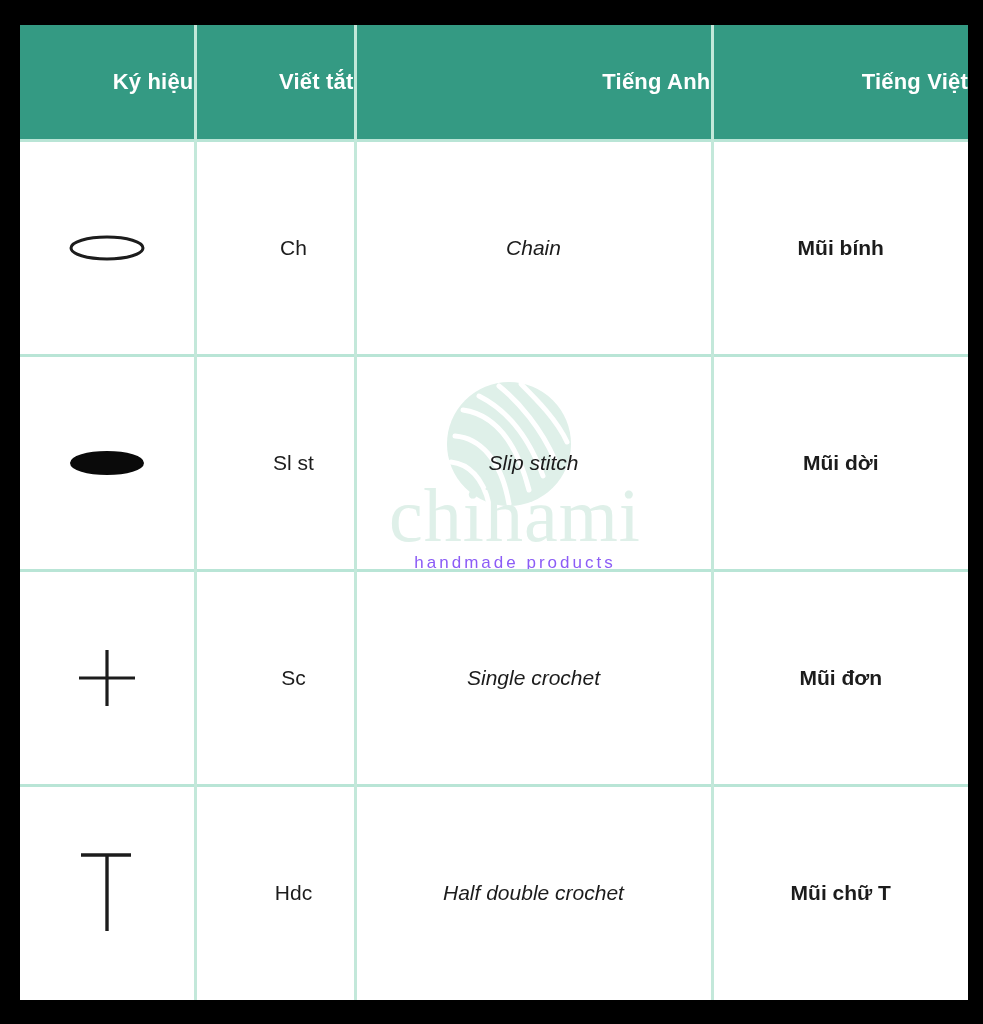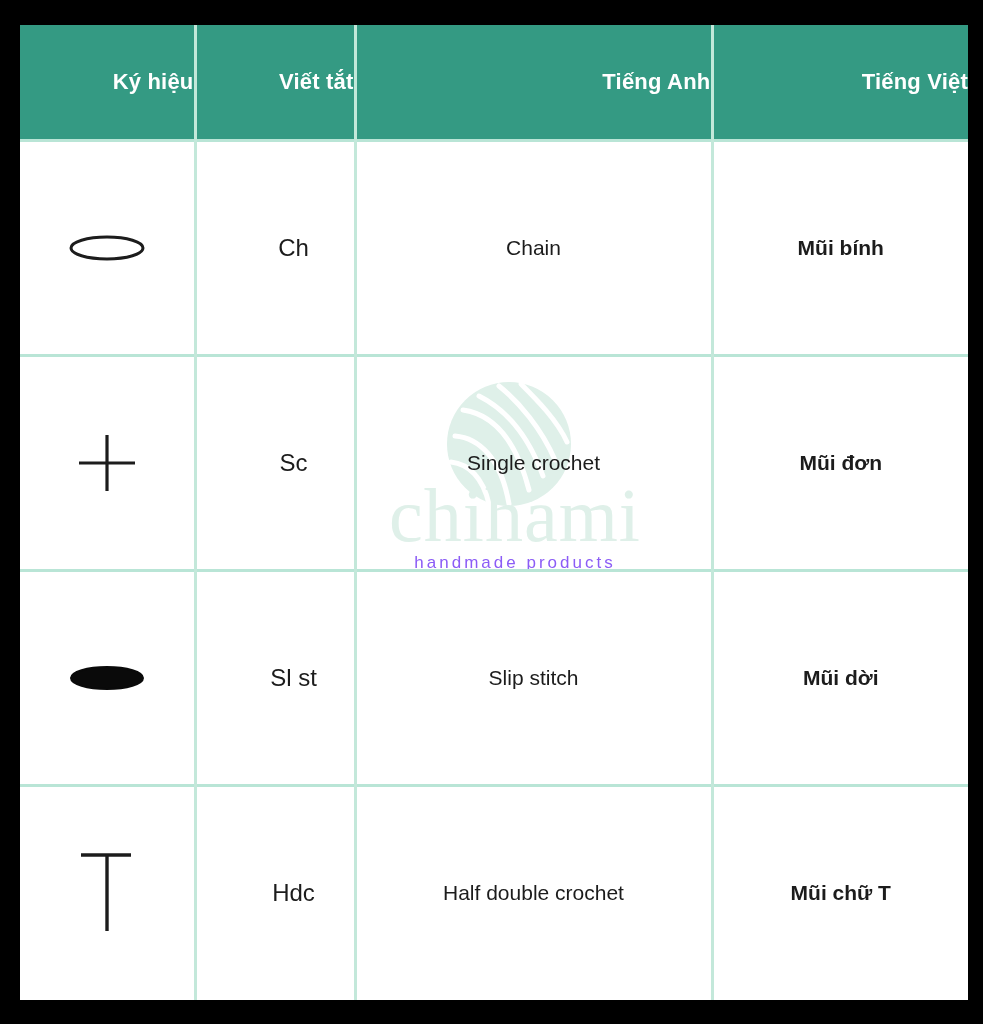--- a/index.html
+++ b/index.html
@@ -64,22 +64,22 @@
     border-right: 3px solid #c3e8da;
     text-align: center;
     vertical-align: middle;
     font-size: 21px;
     color: #1c1c1c;
     height: 123px;
   }
   tbody td:last-child { border-right: none; }
 
   td.cell-symbol  { padding: 0; }
-  td.cell-abbr    { font-size: 24px; padding-left: 37px; }
-  td.cell-english { font-size: 21px; }
+  td.cell-abbr    { font-size: 21px; padding-left: 37px; }
+  td.cell-english { font-size: 21px; font-style: italic; }
   td.cell-viet    { font-size: 21px; font-weight: bold; }
 
   
   .sym {
     display: block;
     margin: 0 auto;
     overflow: visible;
   }
 
   
@@ -172,45 +172,45 @@
               <ellipse cx="48" cy="22" rx="36" ry="11" fill="none" stroke="#1c1c1c" stroke-width="3"></ellipse>
             </svg>
           </td>
           <td class="cell-abbr">Ch</td>
           <td class="cell-english">Chain</td>
           <td class="cell-viet">Mũi bính</td>
         </tr>
 
         <tr>
           <td class="cell-symbol">
+            <svg class="sym" width="96" height="44" viewBox="0 0 96 44">
+              <ellipse cx="48" cy="22" rx="36" ry="11" fill="#0a0a0a" stroke="#0a0a0a" stroke-width="2"></ellipse>
+            </svg>
+          </td>
+          <td class="cell-abbr">Sl st</td>
+          <td class="cell-english">Slip stitch</td>
+          <td class="cell-viet">Mũi dời</td>
+        </tr>
+
+        <tr>
+          <td class="cell-symbol">
             <svg class="sym" width="96" height="76" viewBox="0 0 96 76">
               <g stroke="#1c1c1c" stroke-width="3.2" stroke-linecap="butt">
                 <line x1="48" y1="10" x2="48" y2="66"></line>
                 <line x1="20" y1="38" x2="76" y2="38"></line>
               </g>
             </svg>
           </td>
           <td class="cell-abbr">Sc</td>
           <td class="cell-english">Single crochet</td>
           <td class="cell-viet">Mũi đơn</td>
         </tr>
 
         <tr>
           <td class="cell-symbol">
-            <svg class="sym" width="96" height="44" viewBox="0 0 96 44">
-              <ellipse cx="48" cy="22" rx="36" ry="11" fill="#0a0a0a" stroke="#0a0a0a" stroke-width="2"></ellipse>
-            </svg>
-          </td>
-          <td class="cell-abbr">Sl st</td>
-          <td class="cell-english">Slip stitch</td>
-          <td class="cell-viet">Mũi dời</td>
-        </tr>
-
-        <tr>
-          <td class="cell-symbol">
             <svg class="sym" width="96" height="92" viewBox="0 0 96 92">
               <g stroke="#1c1c1c" stroke-width="3.4" stroke-linecap="butt">
                 <line x1="22" y1="8" x2="72" y2="8"></line>
                 <line x1="48" y1="8" x2="48" y2="84"></line>
               </g>
             </svg>
           </td>
           <td class="cell-abbr">Hdc</td>
           <td class="cell-english">Half double crochet</td>
           <td class="cell-viet">Mũi chữ T</td>

